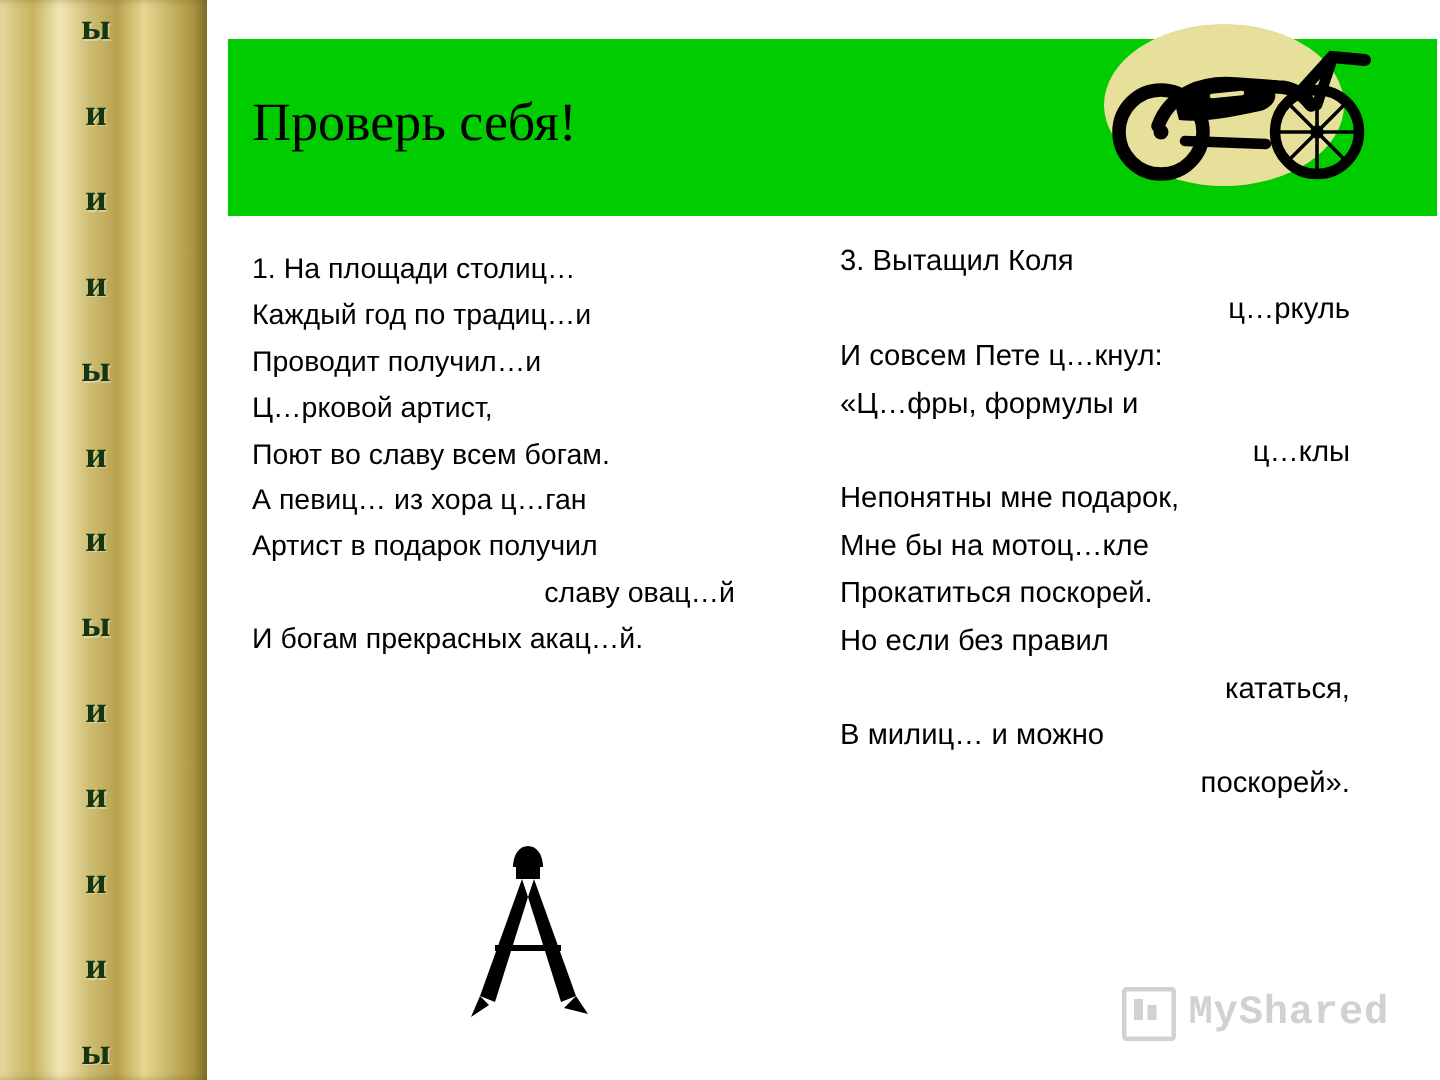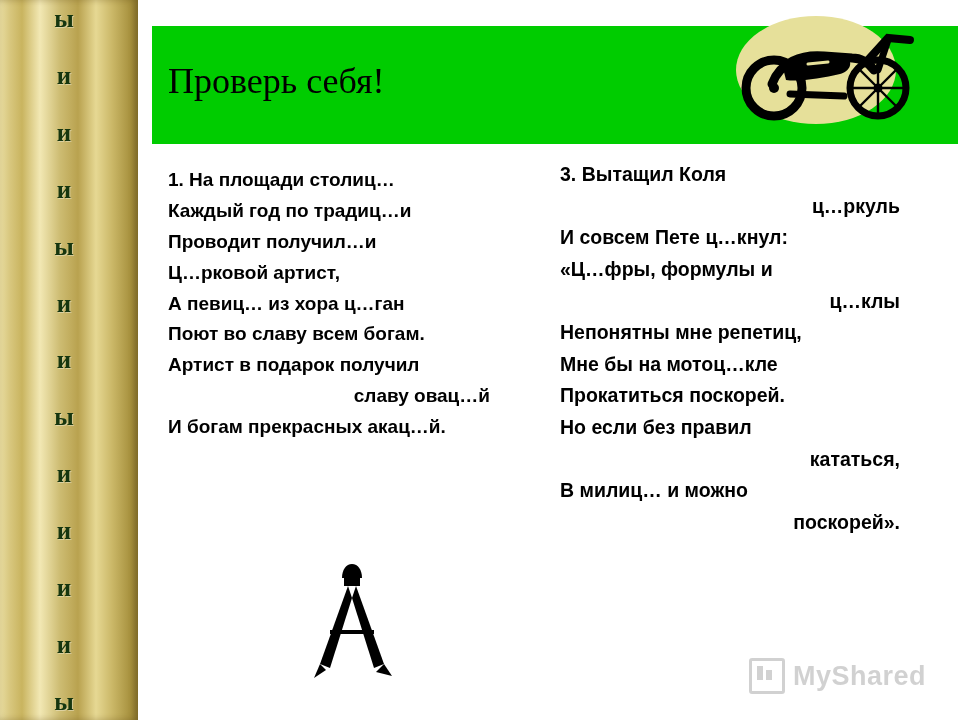--- a/index.html
+++ b/index.html
@@ -92,21 +92,21 @@
     left: 0;
     top: 4px;
   }
 
   
   .col {
     position: absolute;
     font-size: 19.5px;
     line-height: 1.52;
     color: #000000;
-    font-weight: bold;
+    font-weight: normal;
   }
   #col-left {
     left: 168px;
     top: 166px;
     width: 322px;
   }
   #col-right {
     left: 560px;
     top: 160px;
     width: 340px;
@@ -159,20 +159,21 @@
     position: absolute;
     left: 14px; top: 9px;
     width: 6px; height: 10px;
     background: #9b9b9b;
   }
   #watermark .wm-text {
     font-size: 27px;
     font-weight: bold;
     color: #9b9b9b;
     letter-spacing: .5px;
+    font-family: Liberation Mono, monospace;
   }
 </style>
 </head>
 <body>
 
 <div id="slide">
 
   <div id="left-bar">
     <div id="left-letters">
       <span>ы</span>
@@ -224,34 +225,34 @@
 
       <path d="M80 54 L100 52" stroke="#e6e09a" stroke-width="3" stroke-linecap="round"></path>
     </svg>
   </div>
 
   <div id="col-left" class="col">
     <p>1. На площади столиц…</p>
     <p>Каждый год по традиц…и</p>
     <p>Проводит получил…и</p>
     <p>Ц…рковой артист,</p>
+    <p>Поют во славу всем богам.</p>
     <p>А певиц… из хора ц…ган</p>
-    <p>Поют во славу всем богам.</p>
     <p>Артист в подарок получил</p>
     <p class="ind">славу овац…й</p>
     <p>И богам прекрасных акац…й.</p>
   </div>
 
   <div id="col-right" class="col">
     <p>3. Вытащил Коля</p>
     <p class="ind">ц…ркуль</p>
     <p>И совсем Пете ц…кнул:</p>
     <p>«Ц…фры, формулы и</p>
     <p class="ind">ц…клы</p>
-    <p>Непонятны мне репетиц,</p>
+    <p>Непонятны мне подарок,</p>
     <p>Мне бы на мотоц…кле</p>
     <p>Прокатиться поскорей.</p>
     <p>Но если без правил</p>
     <p class="ind">кататься,</p>
     <p>В милиц… и можно</p>
     <p class="ind">поскорей».</p>
   </div>
 
   <div id="compass">
     <svg width="120" height="120" viewBox="0 0 120 120">

